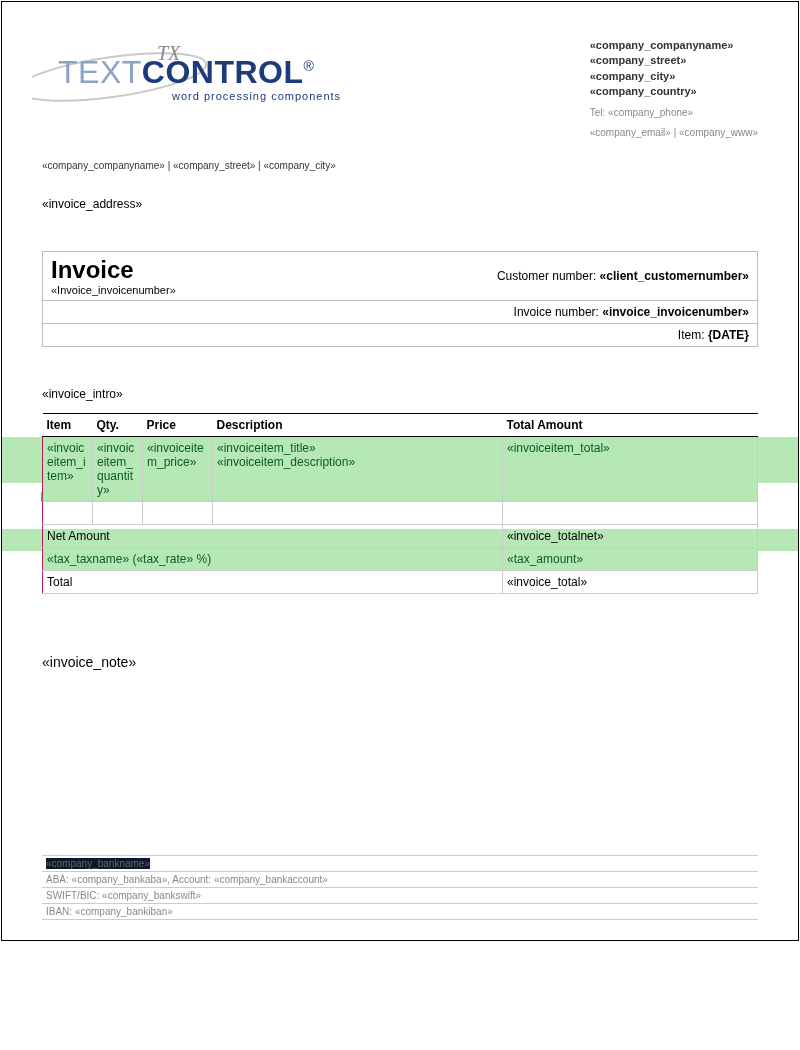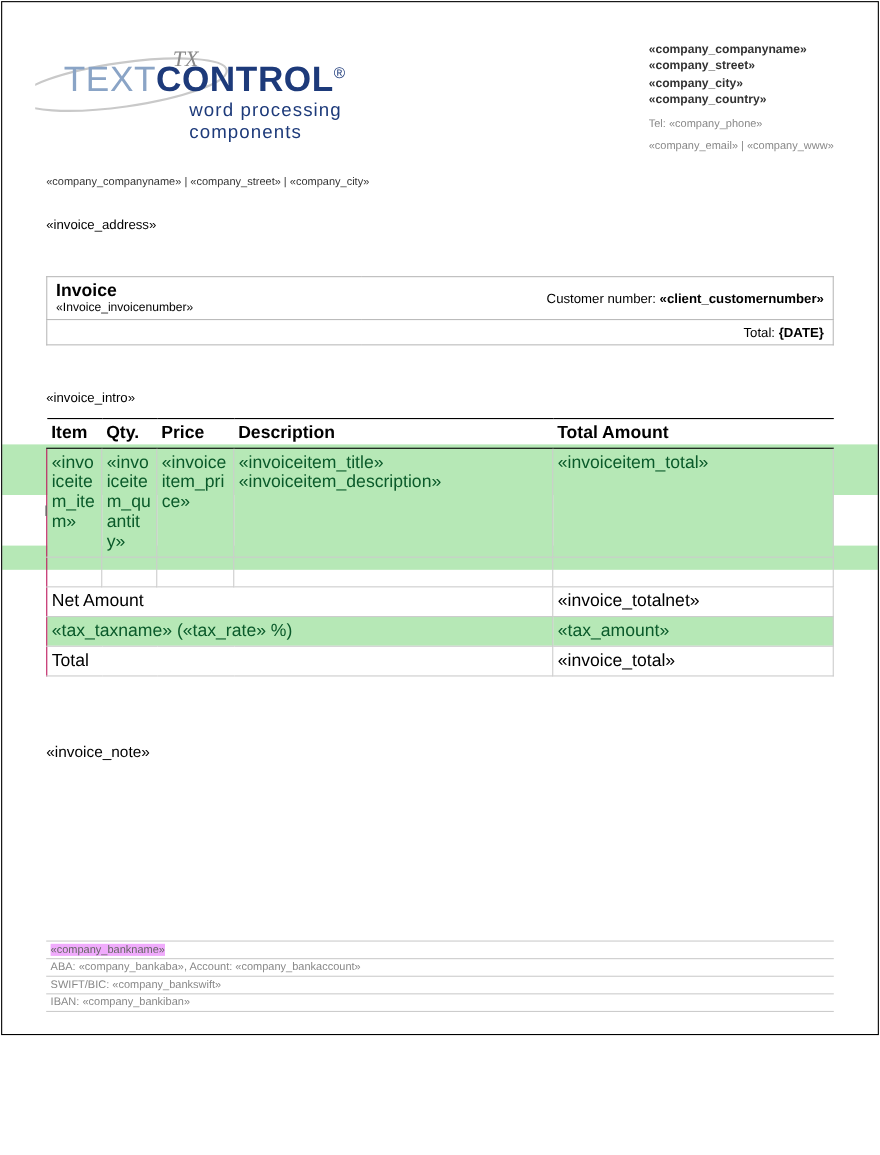--- a/index.html
+++ b/index.html
@@ -37,21 +37,21 @@
     font-weight: 900;
     letter-spacing: 0.5px;
     color: #1d3a7a;
   }
   .logo-text .light { color: #8aa4c6; font-weight: 300; }
   .logo-text .reg { font-size: 14px; vertical-align: super; color: #1d3a7a; font-weight: 400; }
   .logo-sub {
     position: absolute;
     top: 58px;
     left: 130px;
-    font-size: 17px;
+    font-size: 11px;
     letter-spacing: 1px;
     color: #1d3a7a;
   }
   .logo-swoosh {
     position: absolute;
     top: 10px; left: -10px;
     width: 200px; height: 70px;
   }
   .company-block {
     font-size: 11px;
@@ -76,33 +76,33 @@
     width: 100%;
     border-collapse: collapse;
     margin-bottom: 40px;
   }
   .invoice-header-table td {
     border: 1px solid #bbb;
     padding: 4px 8px;
     font-size: 12px;
   }
   .inv-title {
-    font-size: 16px;
+    font-size: 24px;
     font-weight: 700;
   }
   .inv-num-under { font-size: 11px; }
   .right { text-align: right; }
   .intro {
     font-size: 12px;
     margin-bottom: 12px;
   }
   .items-table {
     width: 100%;
     border-collapse: collapse;
-    font-size: 16px;
+    font-size: 12px;
   }
   .items-table th {
     text-align: left;
     font-weight: 700;
     padding: 4px 4px;
     border-top: 1px solid #000;
     border-bottom: 1px solid #000;
   }
   .items-table td {
     padding: 4px 4px;
@@ -144,21 +144,21 @@
     font-size: 10px;
     color: #888;
   }
   .footer .line {
     border-top: 1px solid #ccc;
     border-bottom: 1px solid #ccc;
     padding: 2px 4px;
   }
   .footer .line + .line { border-top: none; }
   .footer .sel {
-    background: #f0abfc;
+    background: #0f172a;
     color: #666;
   }
 </style>
 </head>
 <body>
 
 <div class="page">
 
   <div class="header-row">
     <div class="logo-block">
@@ -192,21 +192,27 @@
         <div class="inv-title">Invoice</div>
         <div class="inv-num-under">«Invoice_invoicenumber»</div>
       </td>
       <td class="right" style="border-left:none;text-align:right;">
         <span>Customer number: </span><b>«client_customernumber»</b>
       </td>
     </tr>
     <tr>
       <td style="border-right:none;"></td>
       <td class="right" style="border-left:none;">
-        <span>Total: </span><b>{DATE}</b>
+        <span>Invoice number: </span><b>«invoice_invoicenumber»</b>
+      </td>
+    </tr>
+    <tr>
+      <td style="border-right:none;"></td>
+      <td class="right" style="border-left:none;">
+        <span>Item: </span><b>{DATE}</b>
       </td>
     </tr>
   </tbody>
     </table>
 
   <div class="intro">«invoice_intro»</div>
 
   <div class="outer-green">
     <div class="green-strip" style="top:24px; height:46px;"></div>
     <div class="green-strip" style="top:116px; height:22px;"></div>

